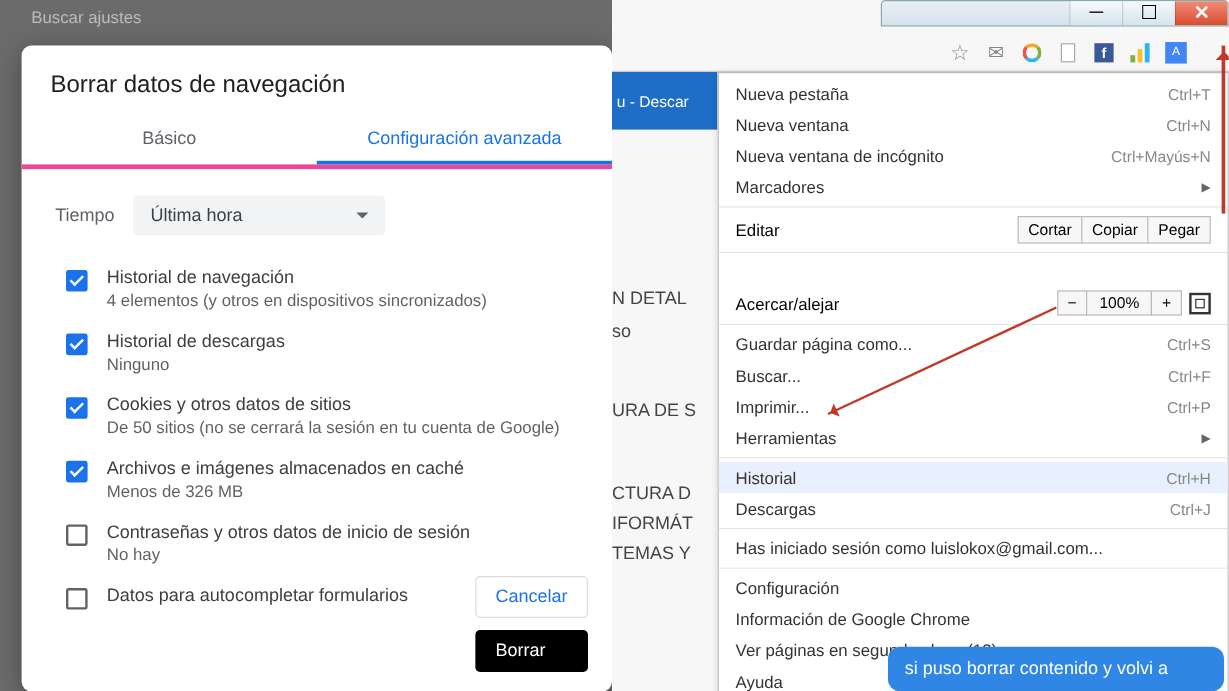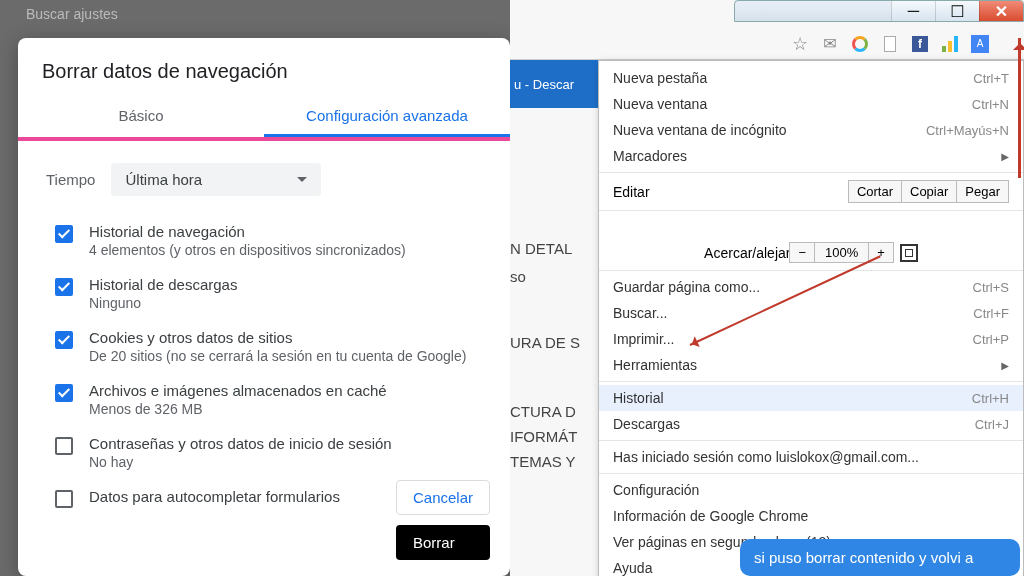--- a/index.html
+++ b/index.html
@@ -58,21 +58,21 @@
   
   .menu { position: absolute; left: 598px; top: 60px; width: 426px; background: #fff; border: 1px solid #bcbcbc; box-shadow: 2px 3px 8px rgba(0,0,0,0.25); font-size: 14px; padding: 4px 0;}
   .mrow { display: flex; justify-content: space-between; align-items: center; padding: 5px 14px; color: #333; cursor: pointer;}
   .mrow.highlight{ background:#e8f0fe;gap:47px;}
   .shortcut{ color:#888; font-size:13px;}
   .sep{ height:1px; background:#e5e5e5; margin:3px 0;}
   .submenu-arrow{ color:#666; font-size:10px;}
   .edit-row{ display:flex; justify-content:space-between; align-items:center; padding:4px 14px;}
   .edit-btns{ display:flex; gap:0;}
   .edit-btns span{ border:1px solid #bbb; padding:3px 8px; font-size:13px; cursor:pointer; margin-left:-1px; background:#f7f7f7;}
-  .zoom-row{ display:flex; justify-content:center; align-items:center; padding:4px 14px;margin-top:27px;}
+  .zoom-row{ display:flex; justify-content:space-between; align-items:center; padding:4px 14px;margin-top:27px;}
   .zoom-ctrl{ display:flex; align-items:center; gap:0;}
   .zoom-ctrl span{ border:1px solid #bbb; padding:2px 8px; font-size:13px; margin-left:-1px; cursor:pointer; background:#f7f7f7;}
   .zoom-ctrl .val{ border:1px solid #bbb; padding:2px 10px;}
   .fullscreen{ width:18px; height:18px; border:2px solid #333; margin-left:6px; cursor:pointer; position:relative;}
   .fullscreen::after{content:""; position:absolute; inset:3px; border:1px solid #333;}
 
   
   .page-frag { position:absolute; left:510px; color:#444; font-size:15px; }
 
   
@@ -116,21 +116,21 @@
       <div class="cb checked"></div>
       <div>
           <div class="item-title">Historial de descargas</div>
           <div class="item-sub">Ninguno</div>
         </div>
     </div>
     <div class="item">
       <div class="cb checked"></div>
       <div>
           <div class="item-title">Cookies y otros datos de sitios</div>
-          <div class="item-sub">De 20 sitios (no se cerrará la sesión en tu cuenta de Google)</div>
+          <div class="item-sub">De 50 sitios (no se cerrará la sesión en tu cuenta de Google)</div>
         </div>
     </div>
     <div class="item">
       <div class="cb checked"></div>
       <div>
           <div class="item-title">Archivos e imágenes almacenados en caché</div>
           <div class="item-sub">Menos de 326 MB</div>
         </div>
     </div>
     <div class="item">

